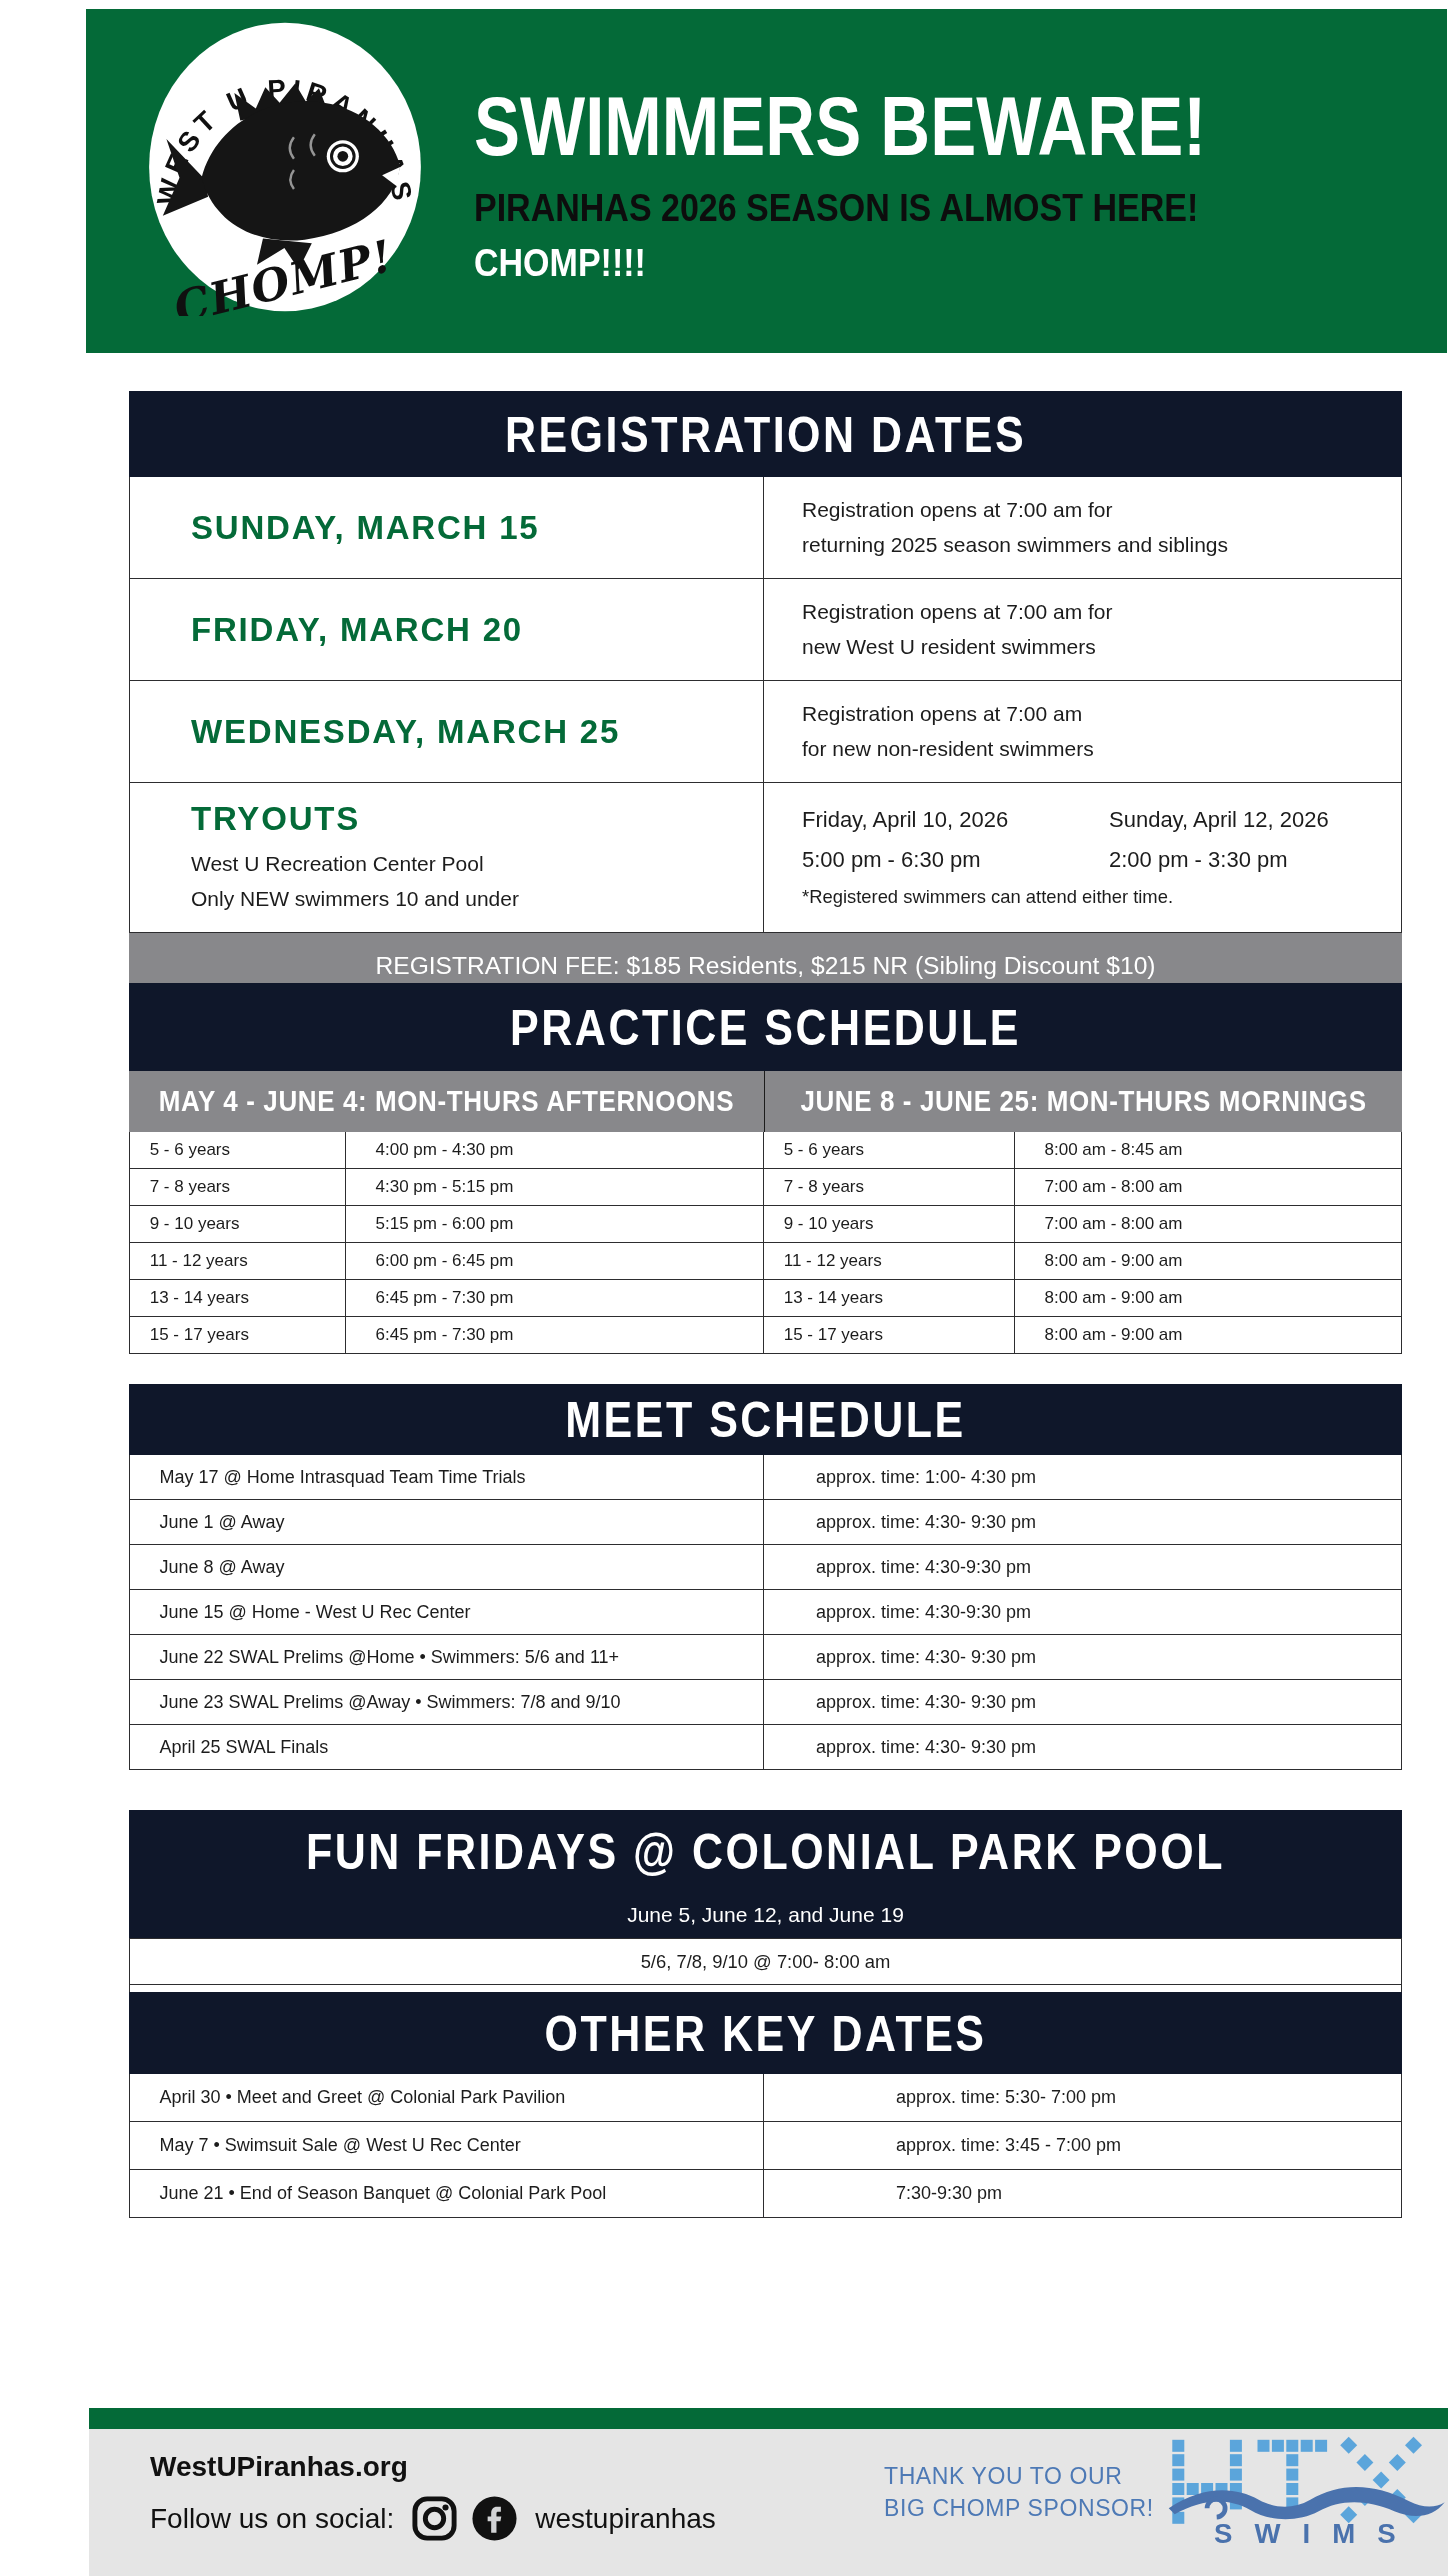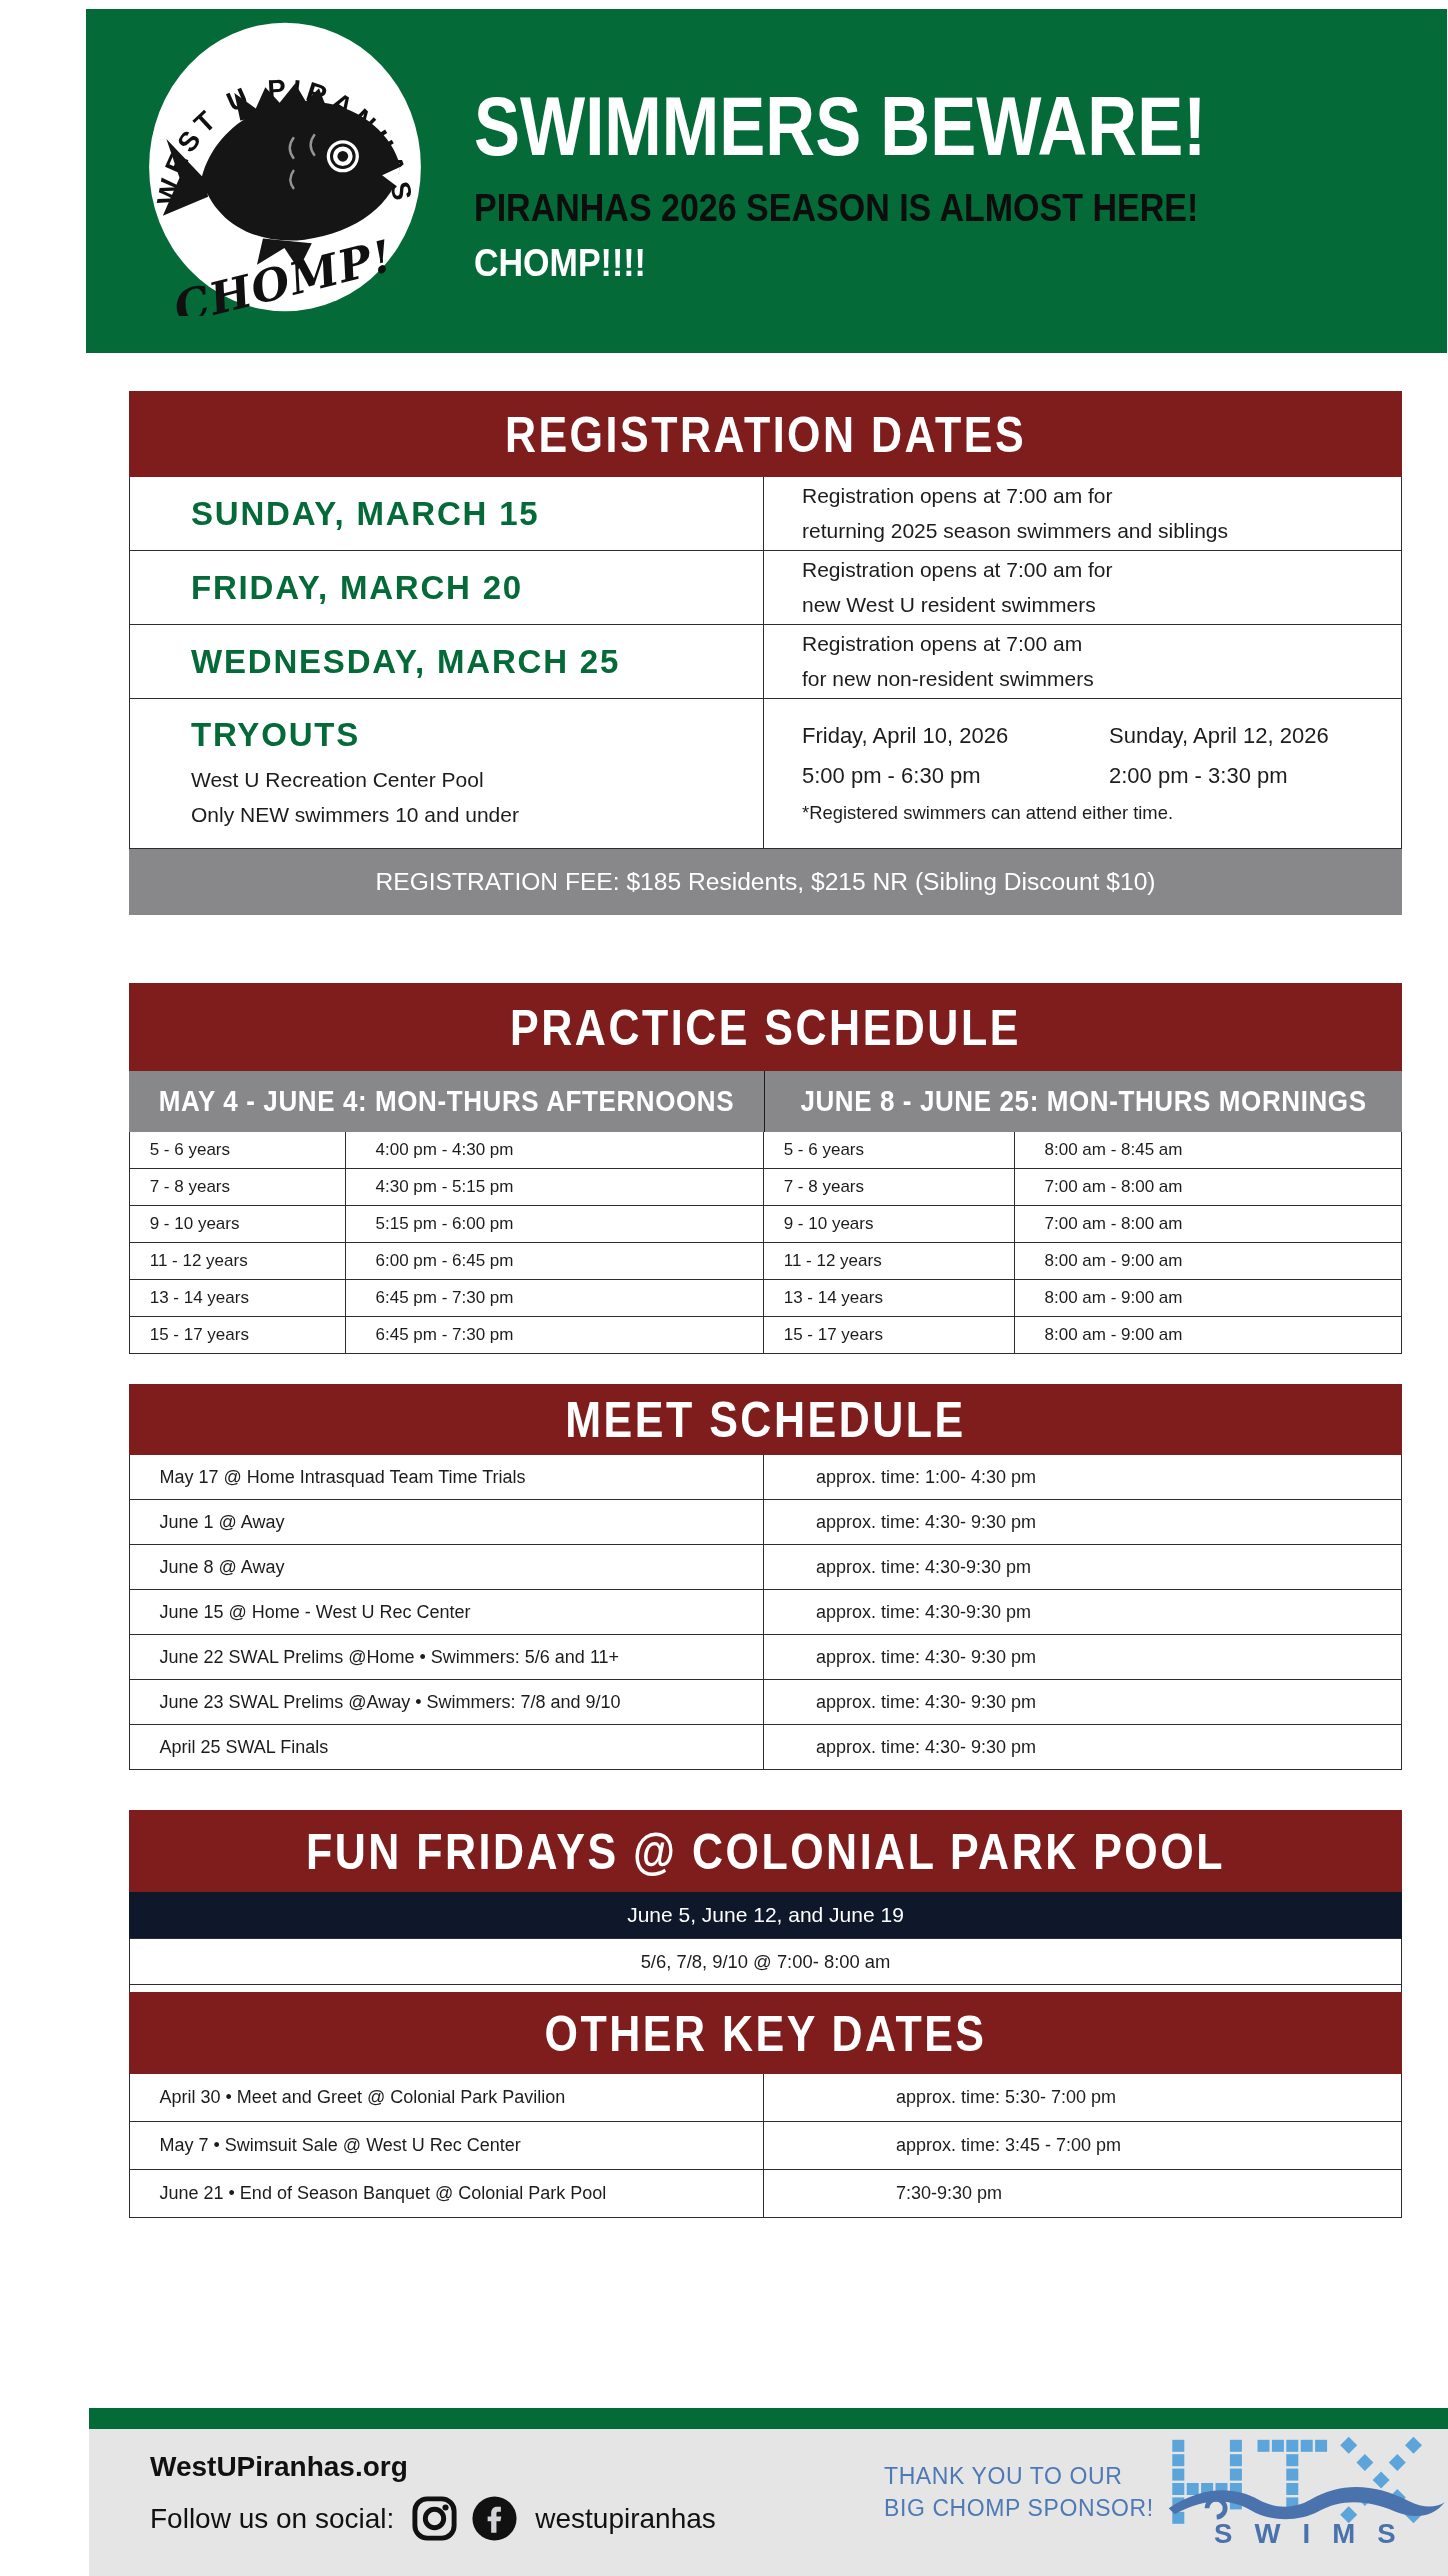--- a/index.html
+++ b/index.html
@@ -12,33 +12,33 @@
   .hero-text { position:absolute; left:388px; top:69px; }
   .hero-title { font-size:69px; font-weight:800; color:#ffffff; letter-spacing:0; white-space:nowrap;
                 transform:scaleY(1.22); transform-origin:left top; }
   .hero-sub   { margin-top:28px; font-size:34px; font-weight:800; color:#0d0d0d; white-space:nowrap;
                 transform:scaleY(1.15); transform-origin:left top; }
   .hero-chomp { margin-top:16px; font-size:34px; font-weight:800; color:#ffffff; white-space:nowrap;
                 transform:scaleY(1.15); transform-origin:left top; }
 
   
   .sec { position:absolute; left:129px; width:1273px; }
-  .banner { background:#7f1d1d; display:flex; align-items:center; justify-content:center; }
+  .banner { background:#0f172a; display:flex; align-items:center; justify-content:center; }
   .banner-t { color:#fff; font-weight:800; font-size:43px; letter-spacing:2.5px; white-space:nowrap;
               transform:scaleY(1.18); transform-origin:center center; }
   .tbl { border-left:1.8px solid #2d2d2f; border-right:1.8px solid #2d2d2f; }
   .row { display:flex; border-bottom:1.8px solid #2d2d2f; }
   .cl  { width:634px; flex:none; border-right:1.8px solid #2d2d2f; display:flex; flex-direction:column;
          justify-content:center; padding-left:61px; }
   .cr  { flex:1; display:flex; flex-direction:column; justify-content:center; padding-left:38px; }
 
   
   #sec-reg { top:391px; }
   #sec-reg .banner { height:86px; }
-  .r-std { height:74px; }
+  .r-std { height:102px; }
   .gdate { font-size:33px; font-weight:800; color:#046A38; letter-spacing:1.8px; white-space:nowrap; }
   .dline { font-size:21px; color:#1c1c1c; line-height:1.62; }
   .row-try { height:150px; }
   .loc { font-size:21px; color:#1c1c1c; line-height:1.5; margin-top:9.8px; }
   .try-cols { display:flex; }
   .tcol { width:307px; }
   .tdate { font-size:22px; color:#1c1c1c; margin-bottom:14.7px; white-space:nowrap; }
   .ttime { font-size:22px; color:#1c1c1c; white-space:nowrap; }
   .tnote { font-size:18.4px; color:#1c1c1c; margin-top:13px; }
   .feebar { height:66px; background:#88888B; color:#ffffff; font-size:24.6px; display:flex;

